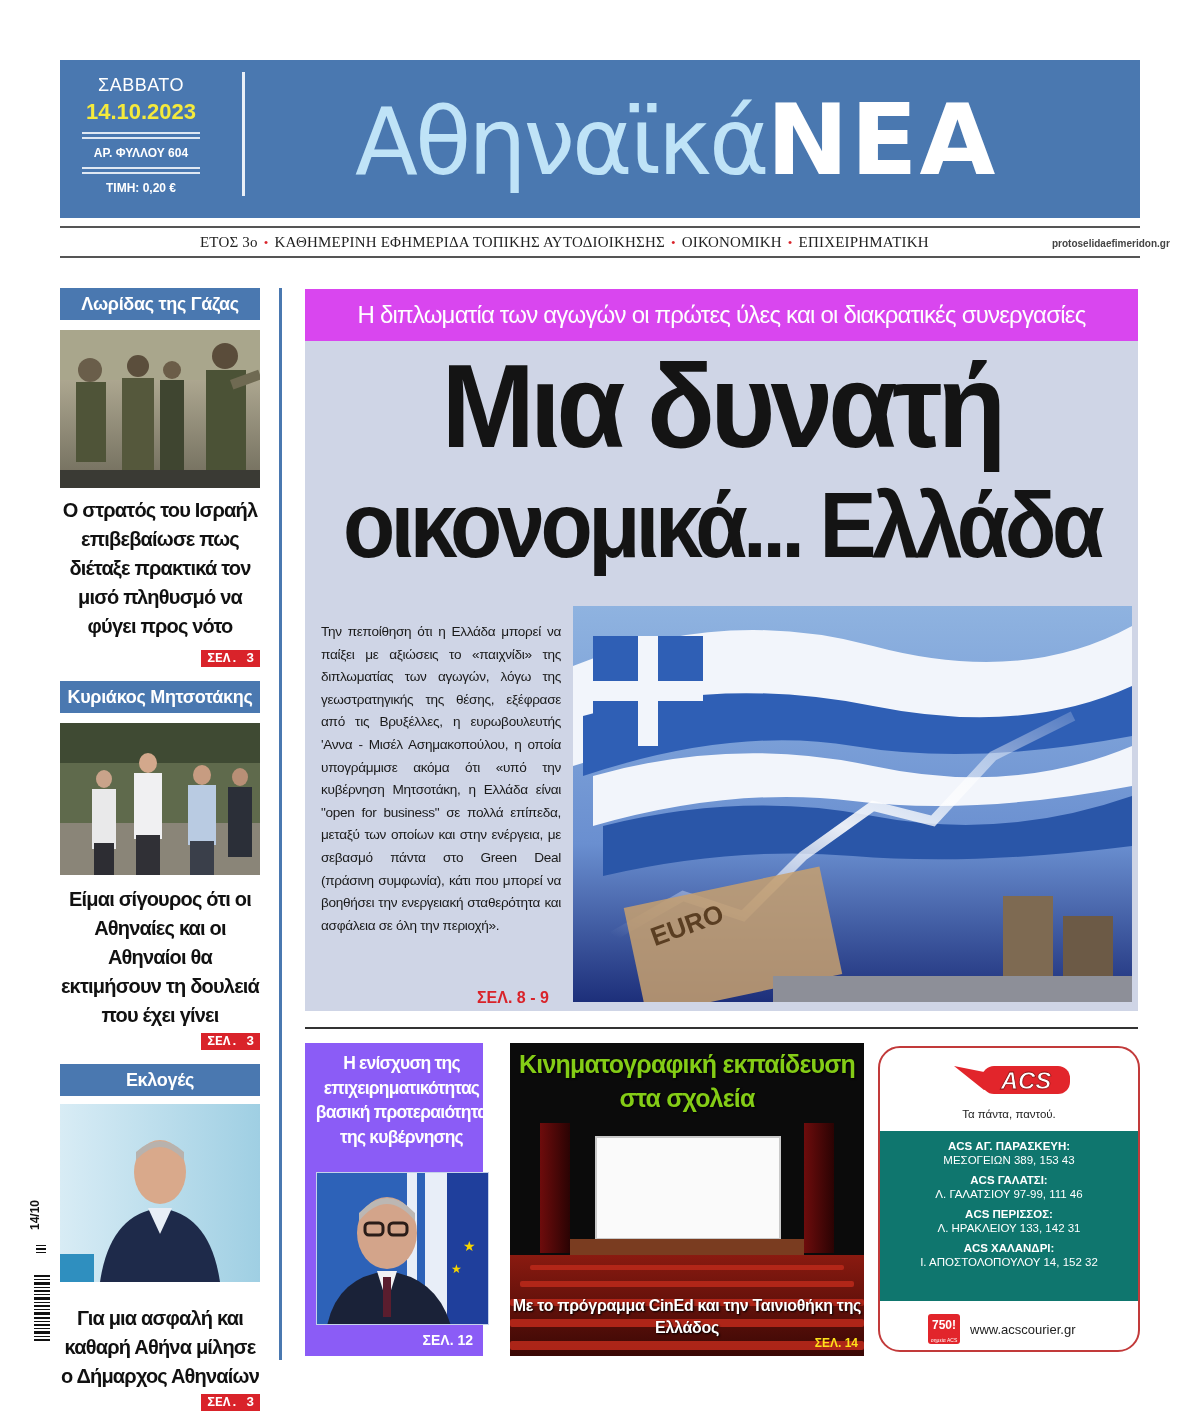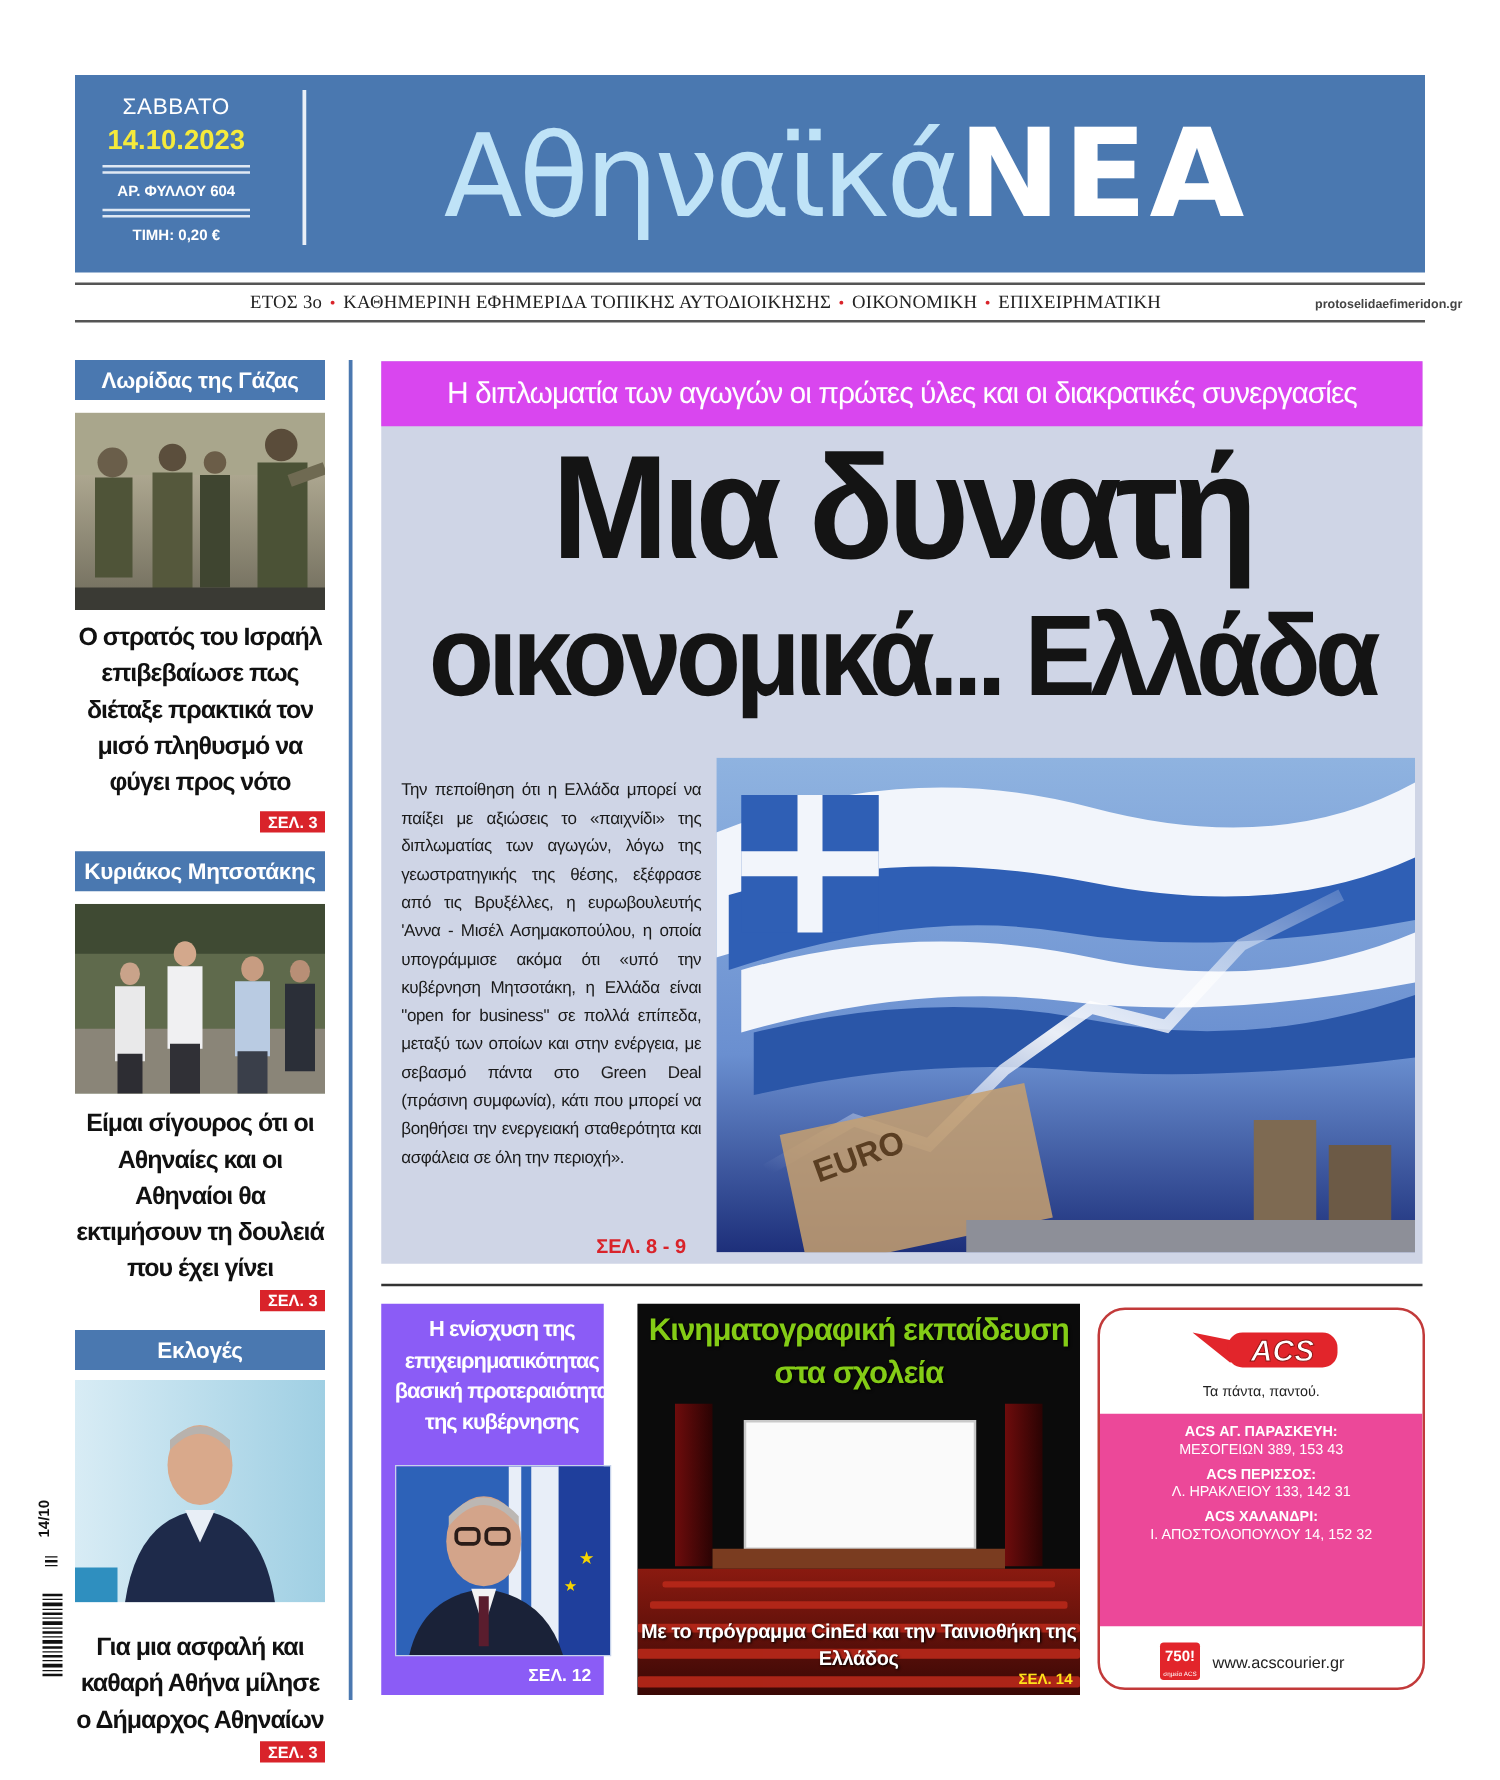--- a/index.html
+++ b/index.html
@@ -22,21 +22,21 @@
   .strap-text { position: absolute; left: 140px; top: 6px; font-family: "Liberation Serif", serif; font-size: 15px; color: #222; white-space: nowrap; letter-spacing: 0.2px; }
   .strap-text .dot { color: #d9232a; margin: 0 6px; font-size: 13px; }
   .strap-site { position: absolute; left: 1052px; top: 238px; font-size: 10px; font-weight: bold; color: #444; white-space: nowrap; }
 
   
   .left-col { position: absolute; left: 60px; top: 288px; width: 200px; }
   .sec-label { background: #4a78b0; color: #fff; text-align: center; font-weight: bold; font-size: 18px; height: 32px; line-height: 32px; font-family: "Liberation Sans", sans-serif; letter-spacing: -0.3px; }
   .photo { width: 200px; position: relative; overflow: hidden; }
   .side-head { text-align: center; font-weight: bold; font-size: 20px; line-height: 29px; letter-spacing: -0.8px; color: #111; font-family: "Liberation Sans", sans-serif; }
   .page-tag { display: inline-block; background: #d9232a; color: #fff; font-weight: bold; font-size: 13px; padding: 1px 6px; line-height: 15px; }
-  .tag-row { text-align: right; margin-top: 8px; }
+  .tag-row { text-align: right; margin-top: 8px; font-family: Liberation Mono, monospace; }
 
   .col-divider { position: absolute; left: 279px; top: 288px; width: 3px; height: 1072px; background: #4a78b0; }
 
   
   .lead { position: absolute; left: 305px; top: 289px; width: 833px; height: 722px; background: #cfd5e6; }
   .lead-kicker { position: absolute; left: 0; top: 0; width: 833px; height: 52px; background: #d946ef; color: #fff; font-size: 24px; font-weight: normal; line-height: 52px; text-align: center; letter-spacing: -0.8px; font-family: "Liberation Sans", sans-serif; }
   .lead-title { position: absolute; left: 0; top: 58px; width: 833px; text-align: center; font-weight: bold; color: #141414; font-family: "Liberation Sans", sans-serif; letter-spacing: -5px; }
   .lead-title .l1 { display: block; font-size: 118px; line-height: 118px; transform: scaleX(0.95); }
   .lead-title .l2 { display: block; font-size: 92px; line-height: 100px; margin-top: 10px; transform: scaleX(0.93); }
   .lead-body { position: absolute; left: 16px; top: 309px; width: 240px; font-size: 13.6px; line-height: 22.6px; text-align: justify; color: #1a1a1a; letter-spacing: -0.3px; margin-top: 23px; }
@@ -52,21 +52,21 @@
   .box-navy-tag { position: absolute; right: 10px; top: 289px; color: #fff; font-weight: bold; font-size: 14px; }
 
   .box-cine { position: absolute; left: 510px; top: 1043px; width: 354px; height: 313px; background: #0d0d0d; overflow: hidden; }
   .cine-head { position: absolute; left: 0; top: 4px; width: 354px; text-align: center; color: #84cc16; font-weight: bold; font-size: 25px; line-height: 34px; letter-spacing: -0.8px; text-shadow: 1px 1px 2px #000; }
   .cine-sub { position: absolute; left: 0; top: 252px; width: 354px; text-align: center; color: #fff; font-weight: bold; font-size: 16px; line-height: 22px; letter-spacing: -0.3px; text-shadow: 1px 1px 2px #000; }
   .cine-tag { position: absolute; right: 6px; top: 293px; color: #ffe21a; font-weight: bold; font-size: 12px; }
 
   .ad-acs { position: absolute; left: 878px; top: 1046px; width: 262px; height: 306px; border: 2px solid #c23a3a; border-radius: 22px; background: #fff; overflow: hidden; }
   .acs-logo { position: absolute; left: 74px; top: 12px; width: 120px; height: 40px; }
   .acs-slogan { position: absolute; left: 0; top: 60px; width: 258px; text-align: center; font-size: 11.5px; color: #222; }
-  .acs-red { position: absolute; left: 0; top: 83px; width: 258px; height: 170px; background: #ec4899; color: #fff; text-align: center; padding-top: 8px; }
+  .acs-red { position: absolute; left: 0; top: 83px; width: 258px; height: 170px; background: #0f766e; color: #fff; text-align: center; padding-top: 8px; }
   .acs-branch { margin-bottom: 6px; }
   .acs-branch .nm { font-weight: bold; font-size: 11.5px; line-height: 14px; }
   .acs-branch .ad { font-size: 11.5px; line-height: 14px; }
   .acs-foot { position: absolute; left: 48px; top: 266px; height: 30px; display: flex; align-items: center; }
   .acs-750 { width: 32px; height: 30px; background: #e2252b; color: #fff; font-weight: bold; font-size: 12px; border-radius: 3px; text-align: center; line-height: 22px; position: relative; }
   .acs-750 small { position: absolute; left: 0; bottom: 1px; width: 32px; font-size: 5px; line-height: 6px; font-weight: normal; }
   .acs-url { margin-left: 10px; font-size: 13px; color: #222; }
 
   .barcode { position: absolute; left: 14px; top: 1165px; width: 40px; height: 200px; }
   .barcode-date { position: absolute; left: 20px; top: 1170px; font-size: 12px; font-weight: bold; transform-origin: left top; transform: rotate(-90deg) translate(-60px, 8px); white-space: nowrap; }
@@ -276,20 +276,24 @@
     <rect x="28" y="6" width="88" height="28" rx="12" fill="#e2252b"></rect>
     <text x="72" y="29" text-anchor="middle" font-family="Liberation Sans, sans-serif" font-weight="bold" font-style="italic" font-size="24" fill="#ffffff" stroke="#8a1010" stroke-width="0.8">ACS</text>
   </svg>
   <div class="acs-slogan">Τα πάντα, παντού.</div>
   <div class="acs-red">
     <div class="acs-branch">
       <div class="nm">ACS ΑΓ. ΠΑΡΑΣΚΕΥΗ:</div>
       <div class="ad">ΜΕΣΟΓΕΙΩΝ 389, 153 43</div>
     </div>
     <div class="acs-branch">
+      <div class="nm">ACS ΓΑΛΑΤΣΙ:</div>
+      <div class="ad">Λ. ΓΑΛΑΤΣΙΟΥ 97-99, 111 46</div>
+    </div>
+    <div class="acs-branch">
       <div class="nm">ACS ΠΕΡΙΣΣΟΣ:</div>
       <div class="ad">Λ. ΗΡΑΚΛΕΙΟΥ 133, 142 31</div>
     </div>
     <div class="acs-branch">
       <div class="nm">ACS ΧΑΛΑΝΔΡΙ:</div>
       <div class="ad">Ι. ΑΠΟΣΤΟΛΟΠΟΥΛΟΥ 14, 152 32</div>
     </div>
   </div>
   <div class="acs-foot">
     <div class="acs-750">

